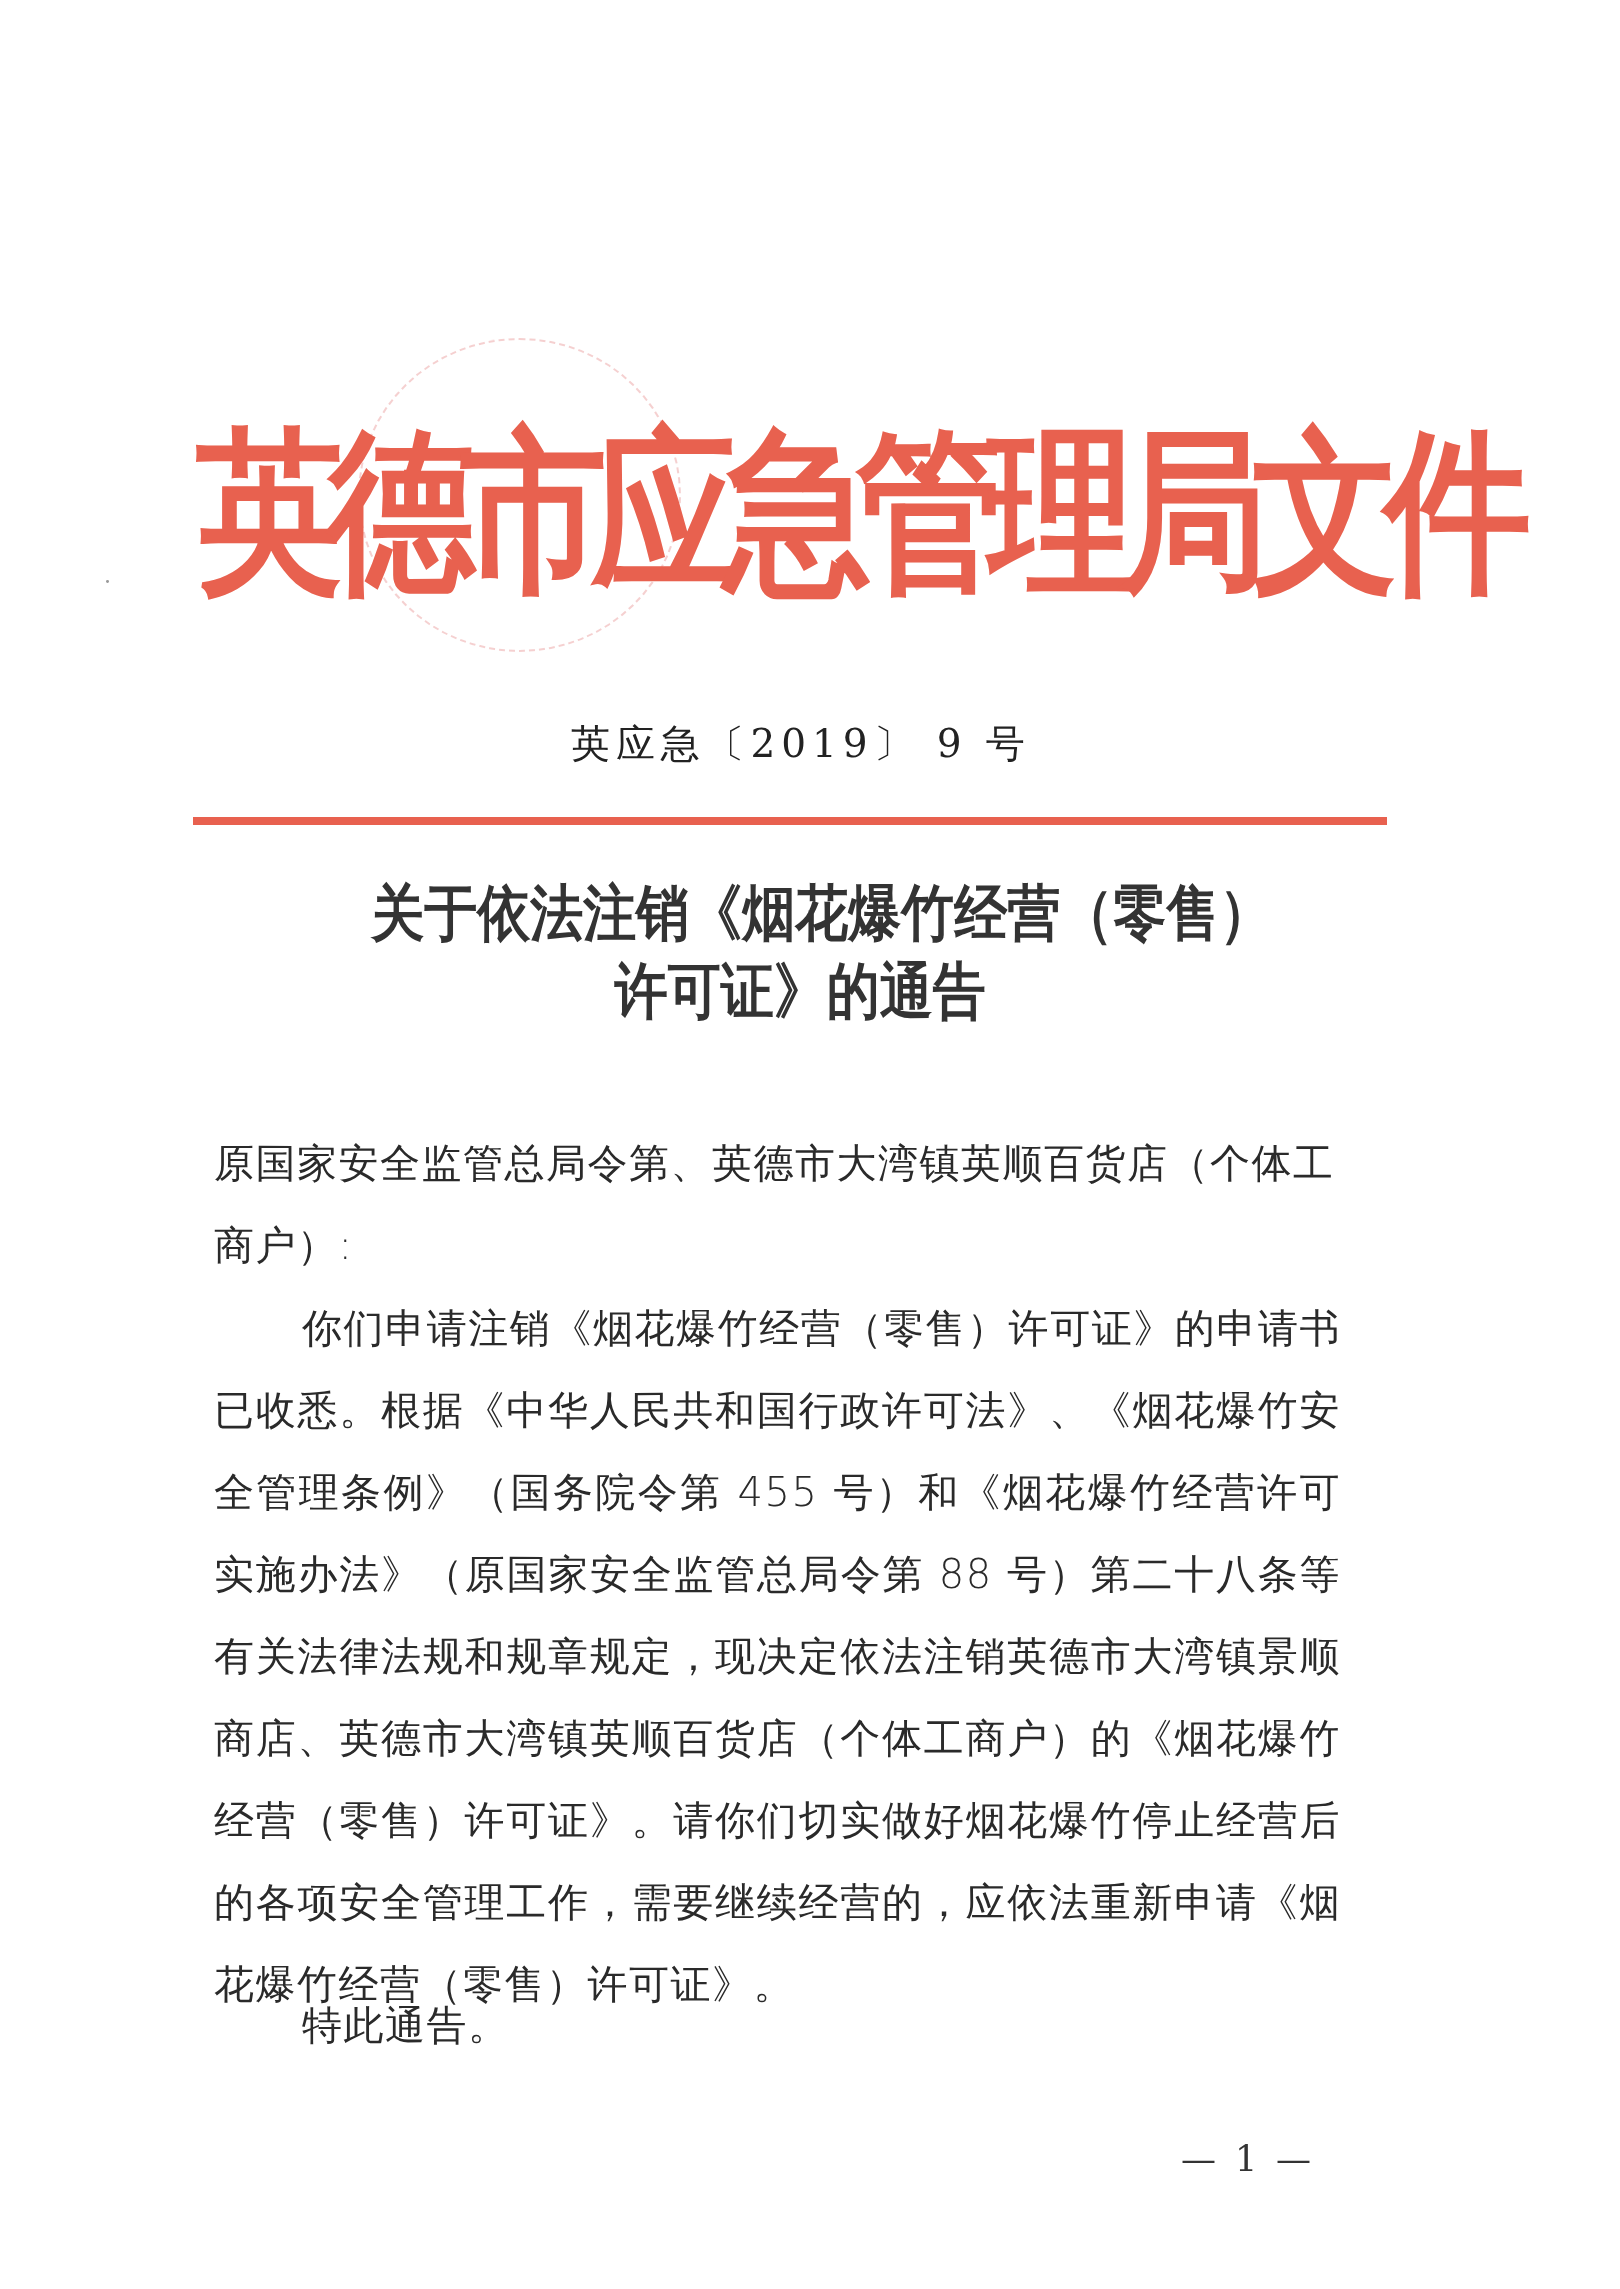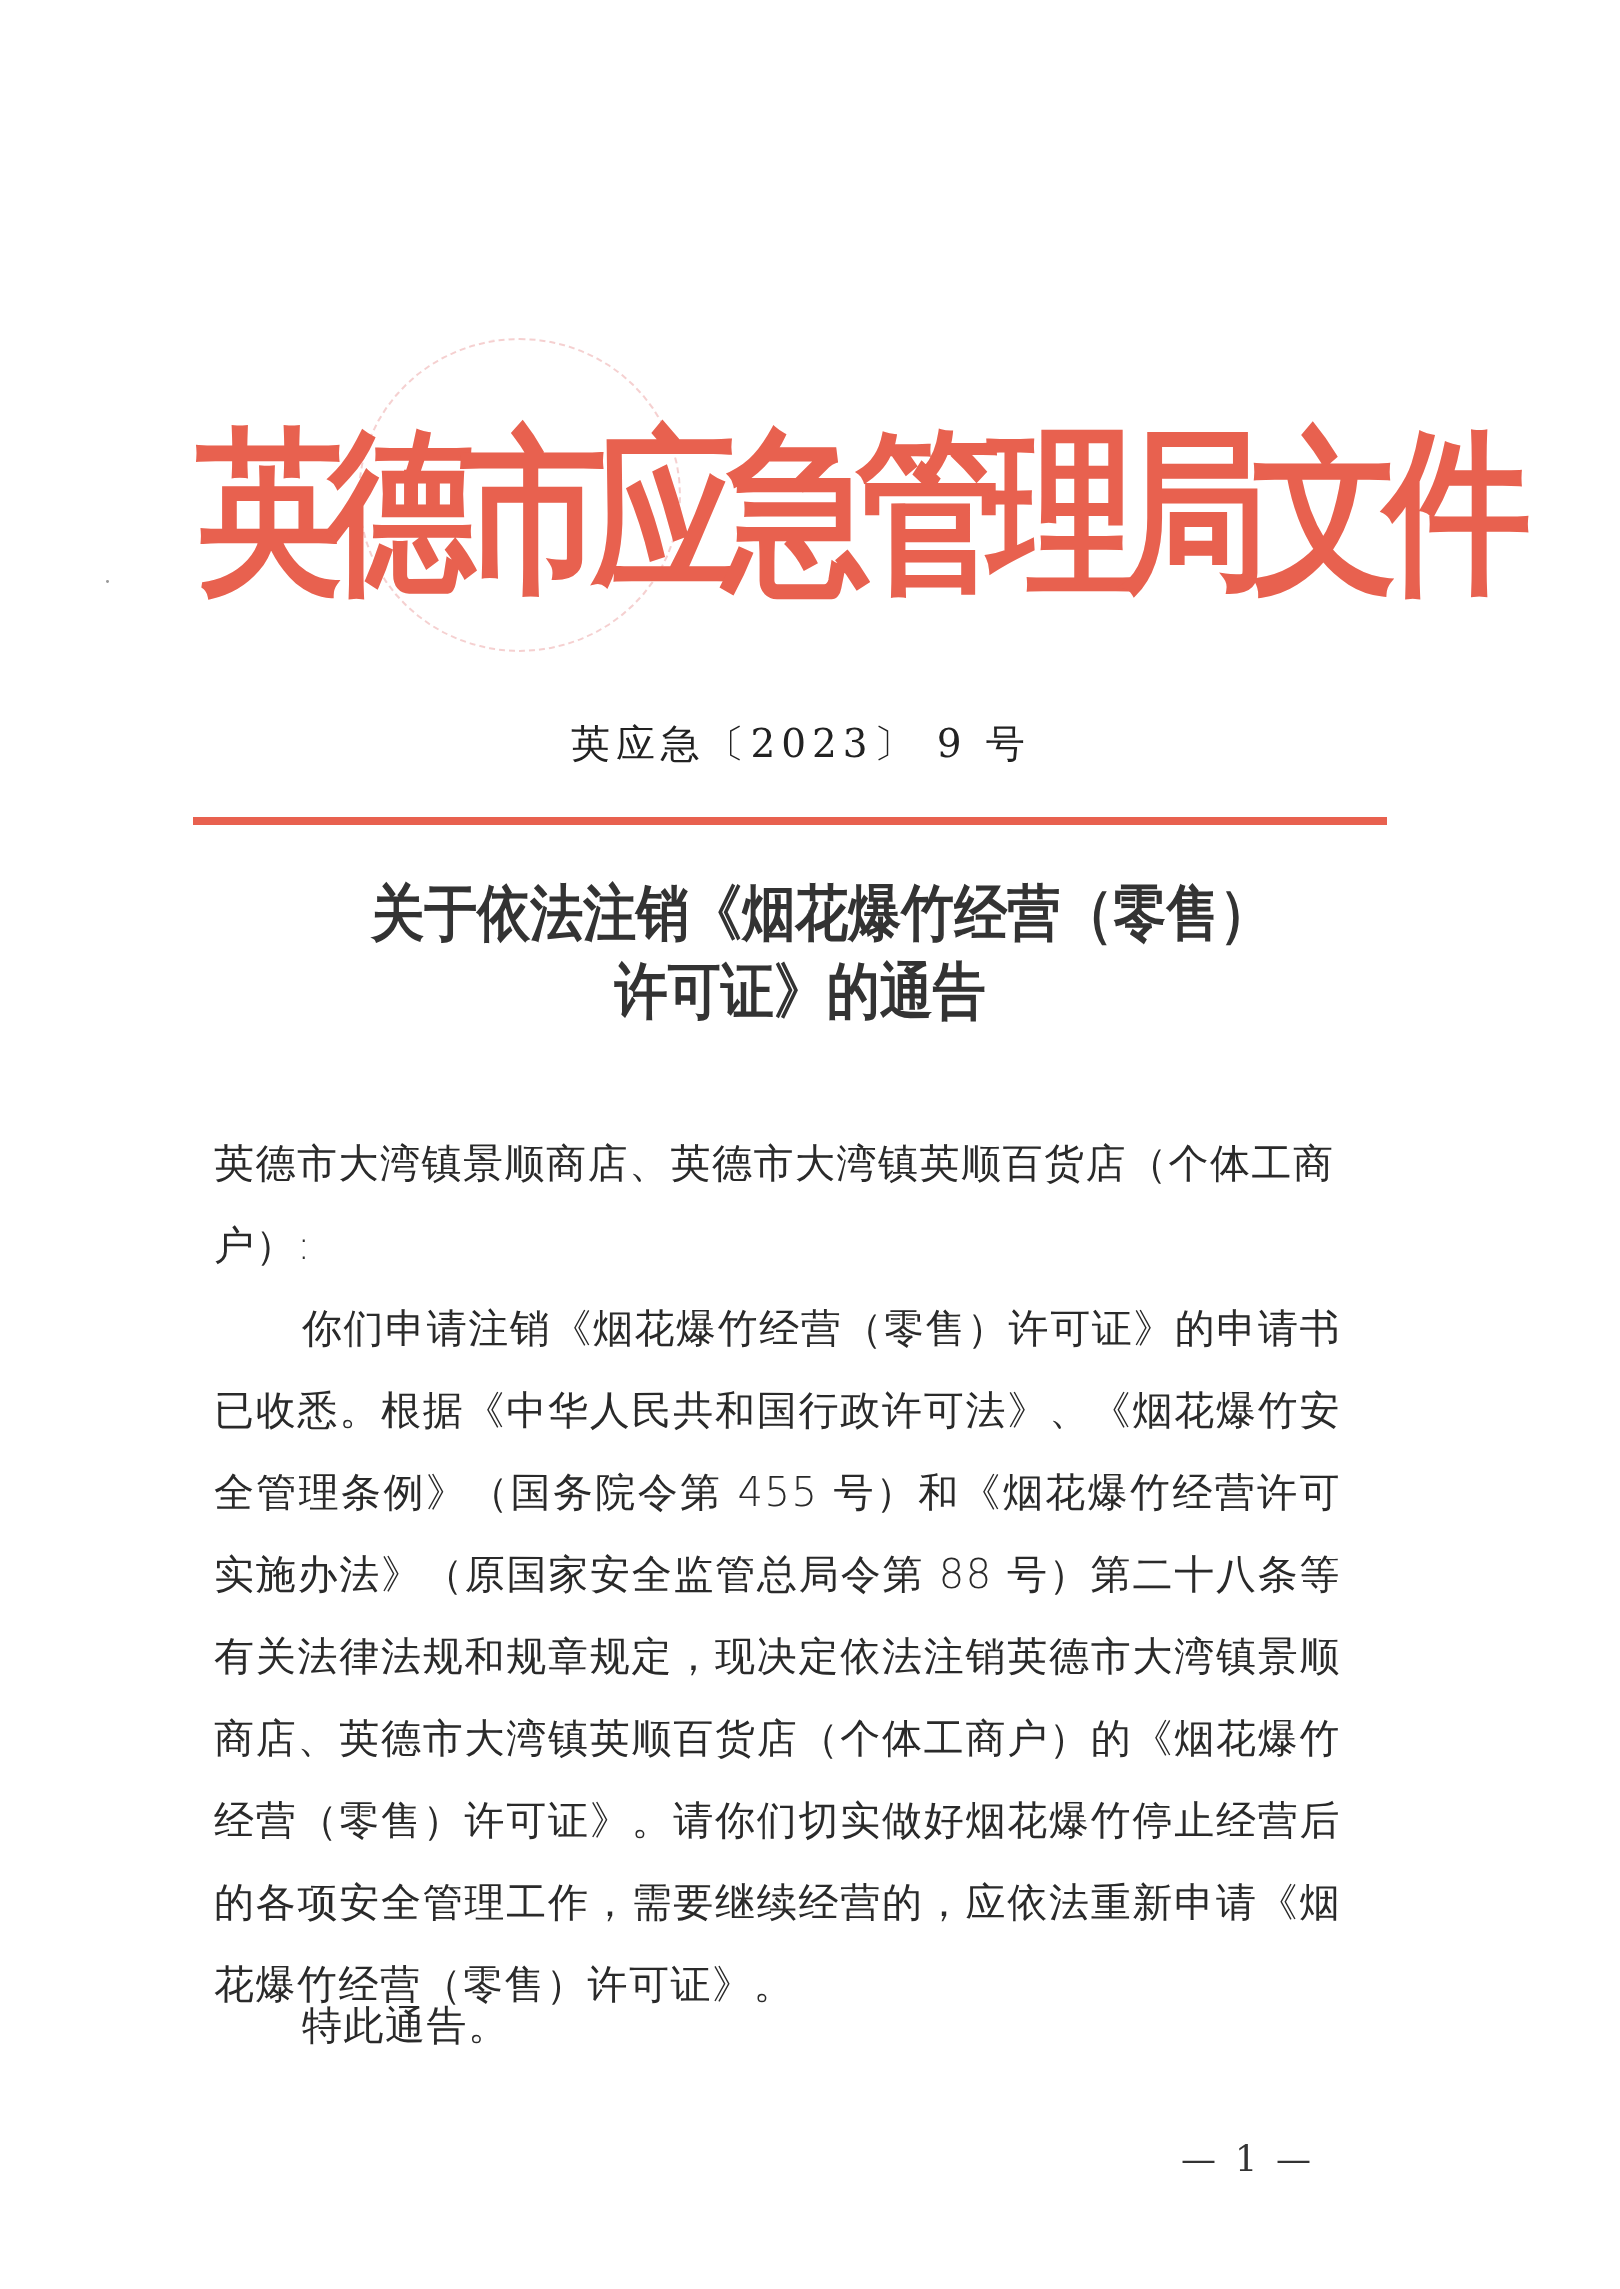--- a/index.html
+++ b/index.html
@@ -46,27 +46,27 @@
   <span>市</span>
   <span>应</span>
   <span>急</span>
   <span>管</span>
   <span>理</span>
   <span>局</span>
   <span>文</span>
   <span>件</span>
 </div>
 
-<div class="doc-number">英应急〔2023〕 9 号</div>
+<div class="doc-number">英应急〔2019〕 9 号</div>
 
 <div class="red-rule"></div>
 
 <div class="title l1">关于依法注销《烟花爆竹经营（零售）</div>
 <div class="title l2">许可证》的通告</div>
 
-<p class="body-text para addressee">英德市大湾镇景顺商店、英德市大湾镇英顺百货店（个体工商户）:</p>
+<p class="body-text para addressee">原国家安全监管总局令第、英德市大湾镇英顺百货店（个体工商户）:</p>
 
 <p class="body-text para main-para">你们申请注销《烟花爆竹经营（零售）许可证》的申请书已收悉。根据《中华人民共和国行政许可法》、《烟花爆竹安全管理条例》（国务院令第 455 号）和《烟花爆竹经营许可实施办法》（原国家安全监管总局令第 88 号）第二十八条等有关法律法规和规章规定，现决定依法注销英德市大湾镇景顺商店、英德市大湾镇英顺百货店（个体工商户）的《烟花爆竹经营（零售）许可证》。请你们切实做好烟花爆竹停止经营后的各项安全管理工作，需要继续经营的，应依法重新申请《烟花爆竹经营（零售）许可证》。</p>
 
 <p class="body-text para closing">特此通告。</p>
 
 <div class="page-num">— 1 —</div>
 
 
 </body></html>

